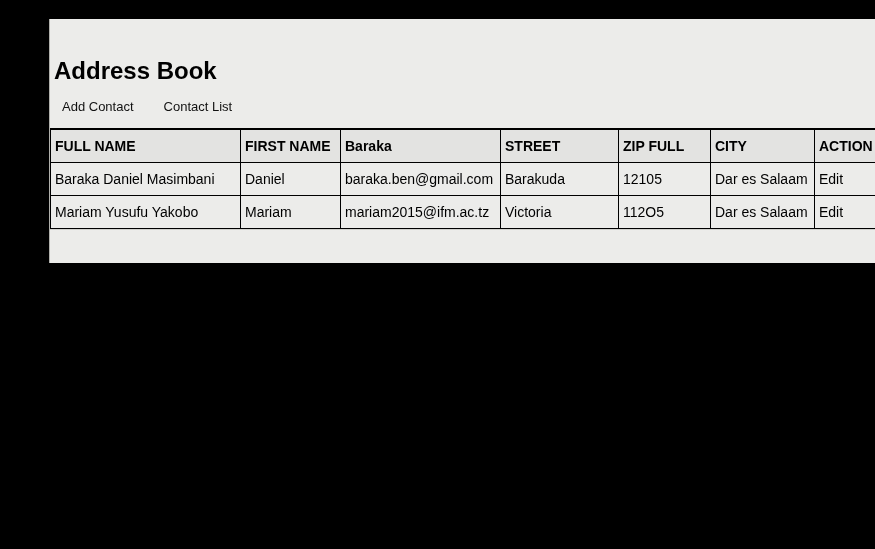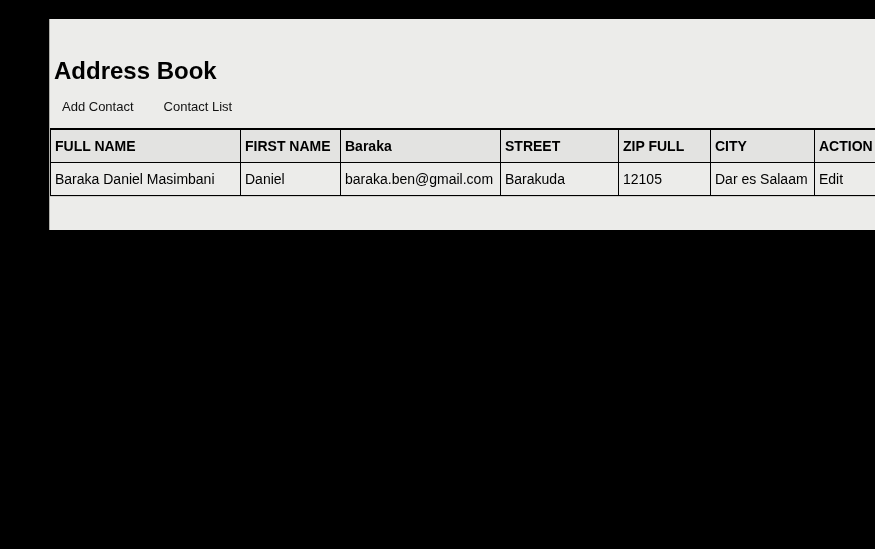--- a/index.html
+++ b/index.html
@@ -126,18 +126,27 @@
       <tbody>
         <tr>
           <td>Baraka Daniel Masimbani</td>
           <td>Daniel</td>
           <td>baraka.ben@gmail.com</td>
           <td>Barakuda</td>
           <td>12105</td>
           <td>Dar es Salaam</td>
           <td><span class="edit-link">Edit</span></td>
         </tr>
+        <tr>
+          <td>Mariam Yusufu Yakobo</td>
+          <td>Mariam</td>
+          <td>mariam2015@ifm.ac.tz</td>
+          <td>Victoria</td>
+          <td>112O5</td>
+          <td>Dar es Salaam</td>
+          <td><span class="edit-link">Edit</span></td>
+        </tr>
       </tbody>
     </table>
 
     <div class="footer-strip"></div>
   </div>
 </div>
 
 </body></html>

